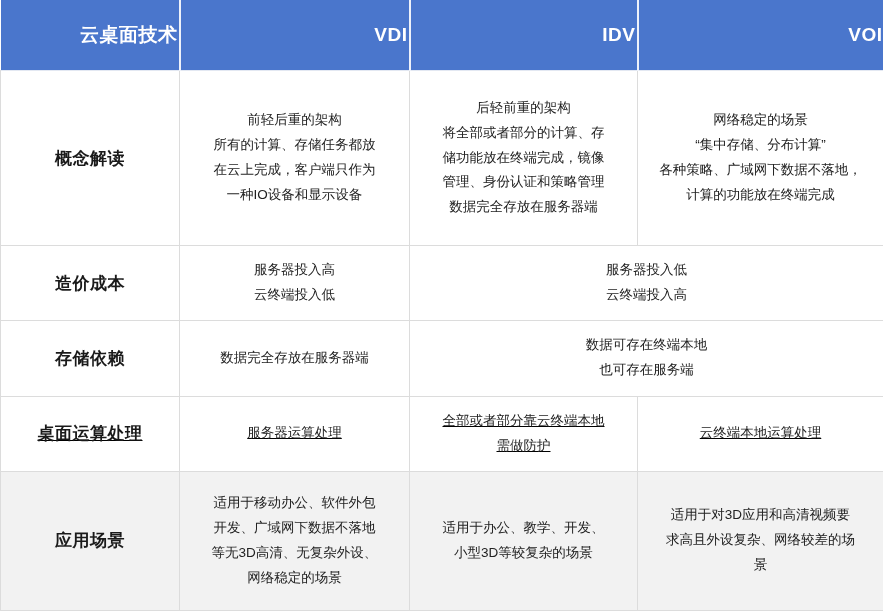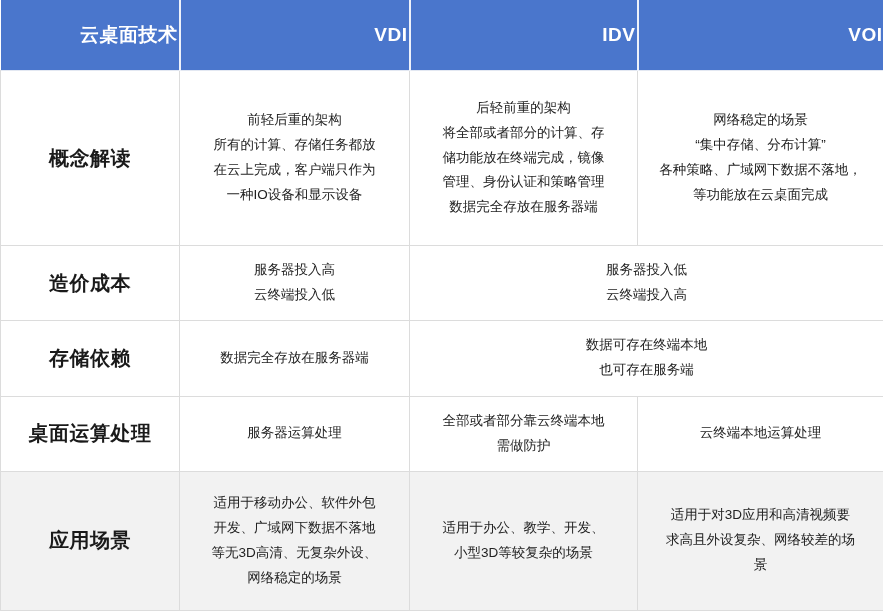--- a/index.html
+++ b/index.html
@@ -46,21 +46,21 @@
     text-align: center;
     color: #1a1a1a;
   }
   tbody td:first-child {
     border-left: 1px solid #dcdcdc;
   }
   tbody tr:first-child td {
     border-top: 1px solid #e3e8f2;
   }
   tbody td.row-label {
-    font-size: 20px;
+    font-size: 17px;
     font-weight: bold;
     color: #1a1a1a;
     letter-spacing: 0.5px;
   }
   tbody td.cell-text {
     font-size: 13.5px;
     line-height: 1.85;
     padding: 4px 14px;
     color: #222222;
   }
@@ -100,21 +100,21 @@
           <span class="cell-line">后轻前重的架构</span>
           <span class="cell-line">将全部或者部分的计算、存</span>
           <span class="cell-line">储功能放在终端完成，镜像</span>
           <span class="cell-line">管理、身份认证和策略管理</span>
           <span class="cell-line">数据完全存放在服务器端</span>
         </td>
         <td class="cell-text">
           <span class="cell-line">网络稳定的场景</span>
           <span class="cell-line">“集中存储、分布计算”</span>
           <span class="cell-line">各种策略、广域网下数据不落地，</span>
-          <span class="cell-line">等功能放在云桌面完成</span>
+          <span class="cell-line">计算的功能放在终端完成</span>
         </td>
       </tr>
       <tr style="height: 57px; margin-left: 34px;">
         <td class="row-label">造价成本</td>
         <td class="cell-text">
           <span class="cell-line">服务器投入高</span>
           <span class="cell-line">云终端投入低</span>
         </td>
         <td class="cell-text" colspan="2">
           <span class="cell-line">服务器投入低</span>
@@ -124,21 +124,21 @@
       <tr style="height: 58px; margin-left: 16px;">
         <td class="row-label">存储依赖</td>
         <td class="cell-text">
           <span class="cell-line">数据完全存放在服务器端</span>
         </td>
         <td class="cell-text" colspan="2">
           <span class="cell-line">数据可存在终端本地</span>
           <span class="cell-line">也可存在服务端</span>
         </td>
       </tr>
-      <tr style="height: 55px;">
+      <tr style="height: 55px; text-decoration: underline;">
         <td class="row-label">桌面运算处理</td>
         <td class="cell-text">
           <span class="cell-line">服务器运算处理</span>
         </td>
         <td class="cell-text">
           <span class="cell-line">全部或者部分靠云终端本地</span>
           <span class="cell-line">需做防护</span>
         </td>
         <td class="cell-text">
           <span class="cell-line">云终端本地运算处理</span>

